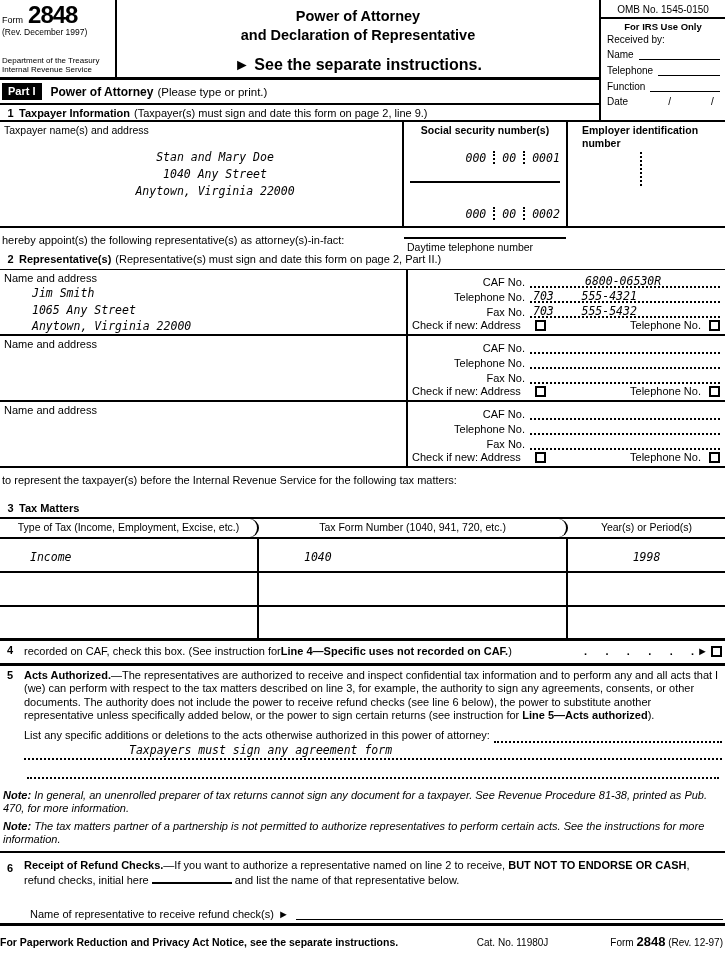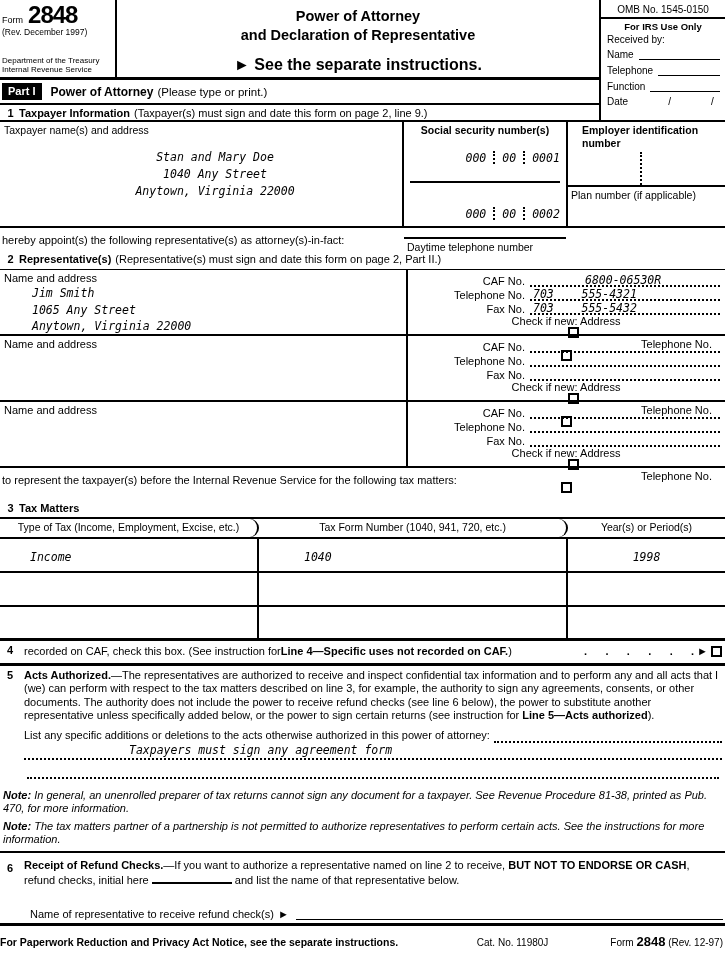--- a/index.html
+++ b/index.html
@@ -62,21 +62,21 @@
   .line2-header { display: flex; align-items: center; border-bottom: 1.5px solid #000; padding: 3px 2px 4px; }
   .rep-block { display: flex; height: 66px; border-bottom: 2px solid #000; }
   .rep-left { width: 408px; border-right: 2px solid #000; padding: 2px 4px; }
   .rep-lines { margin: 1px 0 0 28px; line-height: 16.5px; }
   .rep-right { flex: 1; display: flex; flex-direction: column; padding: 3px 5px 3px 4px; }
   .rep-field { display: flex; align-items: flex-end; height: 15px; }
   .rep-field .lbl { width: 118px; flex: none; text-align: right; padding-right: 5px; }
   .leader { flex: 1; border-bottom: 2px dotted #000; text-align: left; height: 14px; }
   .pl-lg { padding-left: 55px; }
   .pl-sm { padding-left: 3px; }
-  .check-row { display: flex; align-items: center; margin-top: auto; flex-direction: column; }
+  .check-row { display: flex; align-items: center; margin-top: auto; }
   .checkbox { width: 11px; height: 11px; border: 2px solid #000; display: inline-block; flex: none; }
   .check-row .cb1 { margin-left: 14px; }
   .check-row .lbl2 { margin-left: auto; margin-right: 8px; }
 
   
   .line3-header { display: flex; align-items: center; font-weight: bold; border-bottom: 2px solid #000; padding: 2px 2px 3px; margin-top: 10px; }
   .tt-head { display: flex; border-bottom: 2px solid #000; font-size: 10.5px; text-align: center; }
   .tt-head > div { padding: 2px 2px 4px; border-radius: 9px; }
   .col1 { width: 259px; border-right: 2px solid #000; }
   .col2 { width: 309px; border-right: 2px solid #000; }
@@ -192,23 +192,20 @@
       <div class="ssn-row ssn-row2 hw">
         <span>000</span><span class="ssn-sep"></span><span>00</span><span class="ssn-sep"></span><span>0002</span>
       </div>
       <div class="sub-box">
         <span>Daytime telephone number</span>
       </div>
     </div>
     <div class="tp-ein">
       <div class="ein-head">Employer identification number</div>
       <div class="ein-dotted"></div>
-      <div class="sub-box">
-        <span>Plan number (if applicable)</span>
-      </div>
     </div>
   </div>
 
   <div class="flow-line">hereby appoint(s) the following representative(s) as attorney(s)-in-fact:</div>
 
   <div class="line2-header">
     <span class="num">2</span>
     <span class="lh-title">Representative(s)</span>
     <span>(Representative(s) must sign and date this form on page 2, Part II.)</span>
   </div>

